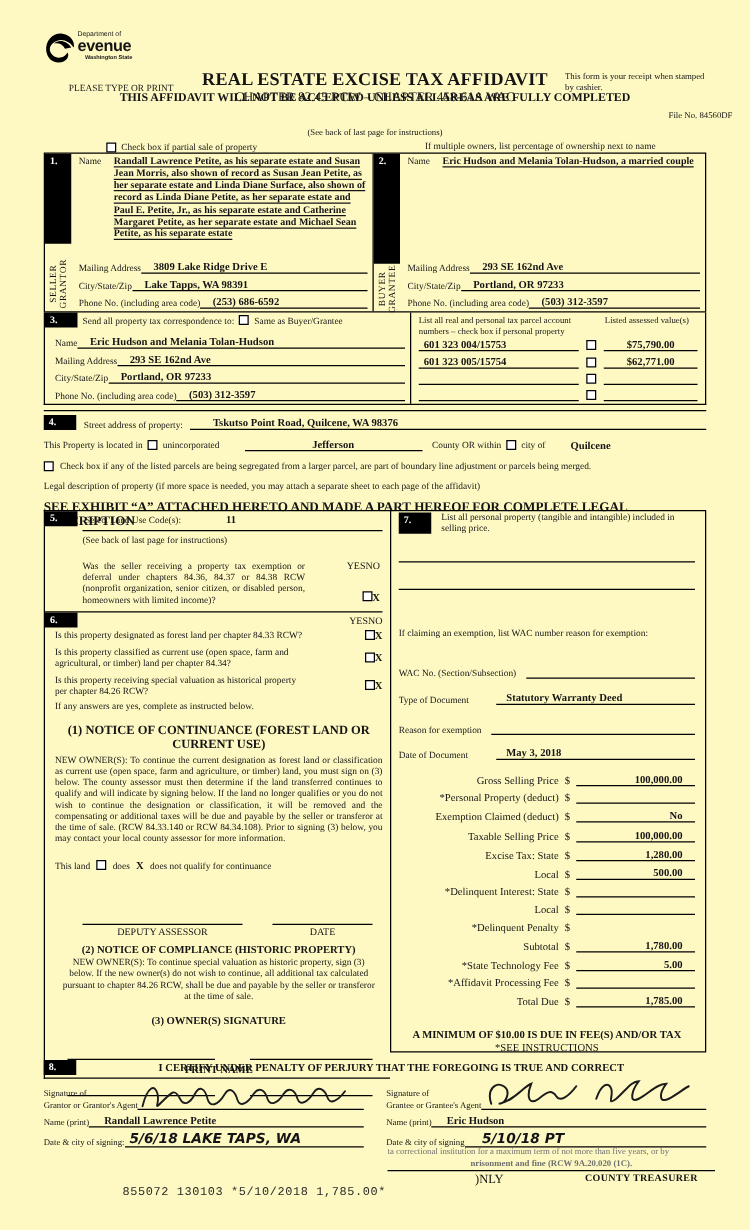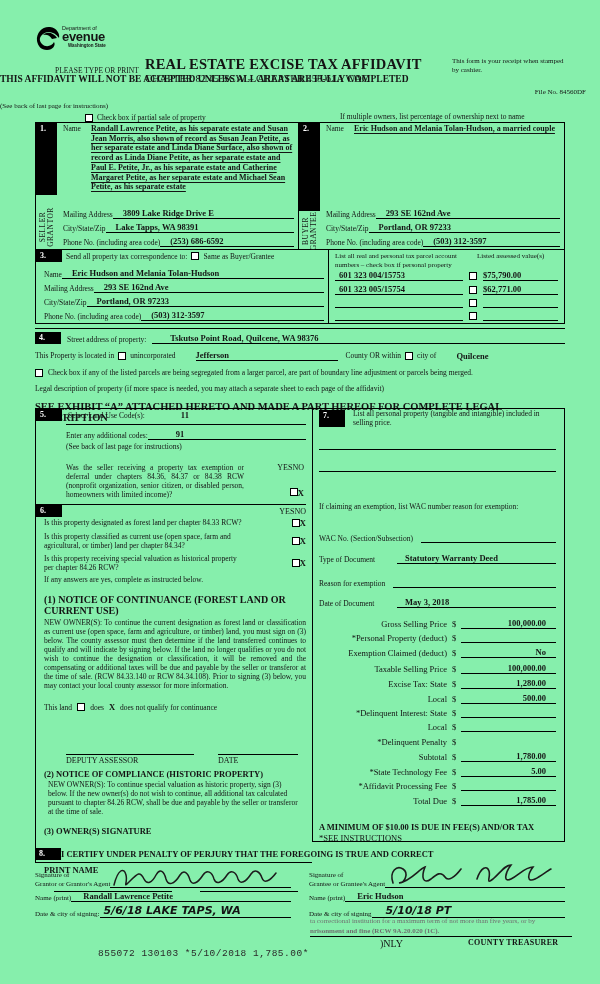--- a/index.html
+++ b/index.html
@@ -1,24 +1,24 @@
 <!DOCTYPE html>
 <html><head>
 <meta charset="utf-8">
 <style>
   * { margin:0; padding:0; box-sizing:border-box; }
   html,body { background:#e8e8e8; }
   .page {
-    position:relative; width:600px; height:984px; background:#86efac;
+    position:relative; width:600px; height:984px; background:#fef9c3;
     font-family:"Liberation Serif", serif; color:#141414; overflow:hidden;
     margin:0 auto;
   }
   .abs { position:absolute; }
   .b { font-weight:bold; }
-  .c { text-align:left; }
+  .c { text-align:center; }
   .j { text-align:justify; }
   .u { border-bottom:1px solid #000; }
   .small { font-size:7.5px; line-height:9px; }
   .tiny { font-size:7px; line-height:8.5px; }
   .cb { display:inline-block; width:8px; height:8px; border:1px solid #000; background:#fff; vertical-align:-1px; flex:none; }
   .numbox { display:inline-block; background:#000; color:#fff; font-weight:bold; font-size:8px; line-height:12px; width:26px; padding-left:4px; flex:none; }
   .row { display:flex; align-items:flex-end; }
   .grow { flex:1; }
   
   .title-line1 { font-size:14.5px; font-weight:bold; letter-spacing:.2px; }
@@ -230,24 +230,20 @@
   </div>
 
   <div class="abs" style="top:408px; left:35px; width:277px; height:455px; border:1px solid #000; border-right:none; padding:0 6px 0 0;">
 
     <div class="row" style="align-items:center;">
       <span class="numbox">5.</span>
       <span class="small" style="margin-left:6px;">Select Land Use Code(s):</span>
       <span class="grow b" style="font-size:8.5px; padding-left:36px;">11</span>
     </div>
     <div style="border-bottom:1px solid #000; margin:3px 0 0 30px;"></div>
-    <div class="row" style="margin:4px 0 0 30px;">
-      <span class="small">Enter any additional codes:</span>
-      <span class="u grow b" style="font-size:8.5px; padding-left:28px;">91</span>
-    </div>
     <div class="small" style="margin:2px 0 0 30px;">(See back of last page for instructions)</div>
 
     <div style="display:flex; margin:12px 0 0 30px;">
       <div class="small j grow" style="padding-right:8px;">Was the seller receiving a property tax exemption or deferral under chapters 84.36, 84.37 or 84.38 RCW (nonprofit organization, senior citizen, or disabled person, homeowners with limited income)?</div>
       <div style="width:54px; flex:none;">
         <div class="yesno">
             <span class="b" style="font-weight:normal;">YES</span>
             <span>NO</span>
           </div>
         <div class="yesno" style="margin-top:16px;">

